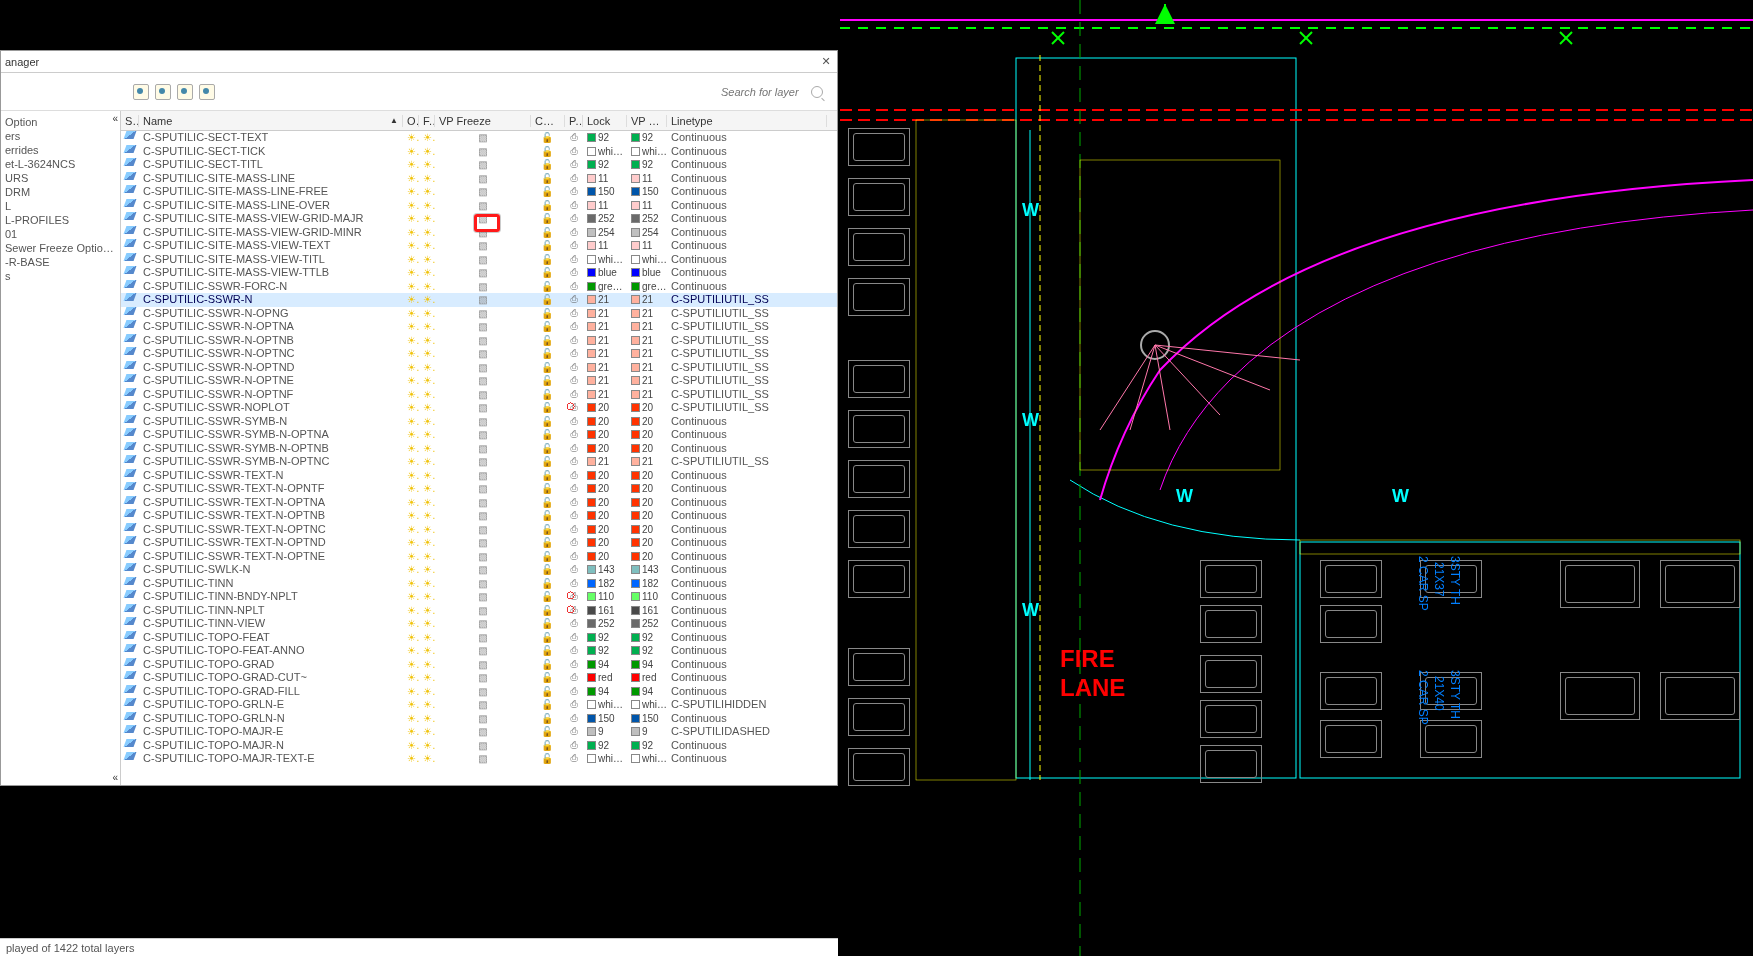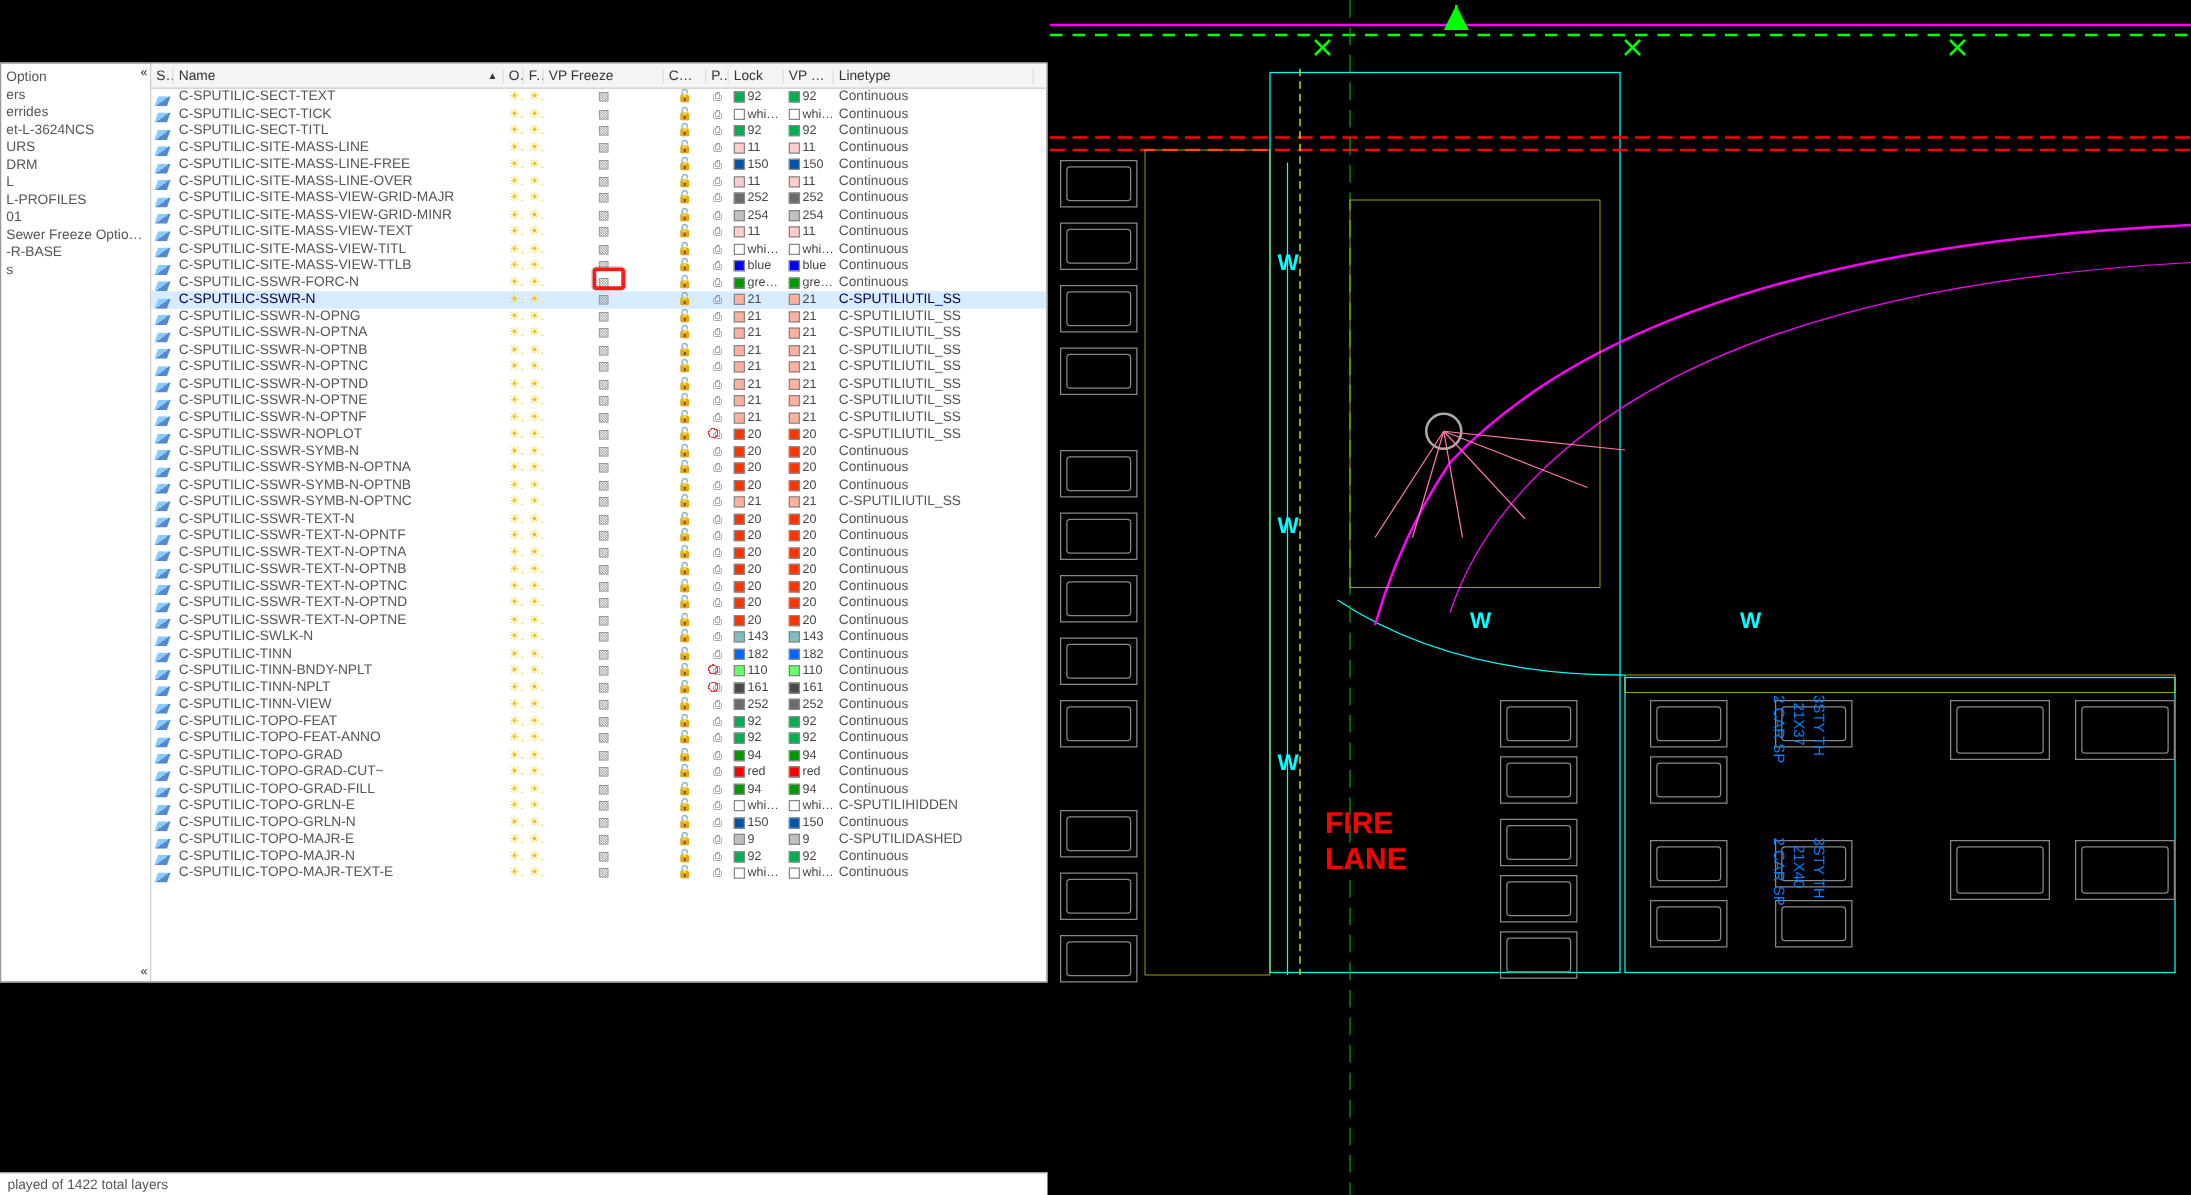--- a/index.html
+++ b/index.html
@@ -41,21 +41,21 @@
 .col-o { width: 16px; }
 .col-f { width: 16px; }
 .col-vpf { width: 96px; }
 .col-lock { width: 34px; }
 .col-p { width: 18px; }
 .col-color { width: 44px; }
 .col-vpc { width: 40px; }
 .col-lt { width: 160px; }
 
 .grid-rows { flex: 1; overflow-y: auto; }
-.row { display: flex; align-items: flex-end; height: 13.5px; color: #555; }
+.row { display: flex; align-items: flex-start; height: 13.5px; color: #555; }
 .row.selected { background: #d8ecff; color: #005; }
 .row > div { padding: 0 4px; white-space: nowrap; overflow: hidden; text-overflow: ellipsis; line-height: 13.5px; }
 .row .col-s { display: flex; align-items: center; justify-content: center; }
 .layer-glyph { width: 10px; height: 8px; background: linear-gradient(135deg, #8cf 50%, #58c 50%); transform: skewX(-20deg); }
 .row .col-o, .row .col-f { text-align: center; color: #f1c40f; font-size: 10px; }
 .row .col-vpf { text-align: center; color: #888; font-size: 10px; position: relative;}
 .row .col-lock { text-align: center; color: #d4a017; font-size: 10px; }
 .row .col-p { text-align: center; color: #555; font-size: 9px; }
 .row .col-color, .row .col-vpc { display: flex; align-items: center; gap: 2px; }
 .swatch { width: 9px; height: 9px; border: 1px solid #888; flex-shrink: 0; }
@@ -164,20 +164,36 @@
   <div class="w-label" style="left:1392px;top:486px">W</div>
   <div class="side-label" style="left:1448px;top:556px">3STY TH</div>
   <div class="side-label" style="left:1432px;top:562px">21X37</div>
   <div class="side-label" style="left:1416px;top:556px">2 CAR SP</div>
   <div class="side-label" style="left:1448px;top:670px">3STY TH</div>
   <div class="side-label" style="left:1432px;top:676px">21X40</div>
   <div class="side-label" style="left:1416px;top:670px">2 CAR SP</div>
 </div>
 
 <div class="panel">
+  <div class="panel-titlebar">
+    <span class="title">anager</span>
+    <span class="close">✕</span>
+  </div>
+  <div class="toolbar-area">
+    <div class="toolbar-icons">
+      <div class="icon"></div>
+      <div class="icon"></div>
+      <div class="icon"></div>
+      <div class="icon"></div>
+    </div>
+    <div class="search-wrap">
+      <input placeholder="Search for layer" style="">
+      <span class="mag"></span>
+    </div>
+  </div>
   <div class="body-area">
     <div class="sidebar">
       <span class="collapse-top">«</span>
       <div id="sidebar-list">
           <div></div>
           <div></div>
           <div>Option</div>
           <div>ers</div>
           <div>errides</div>
           <div></div>

